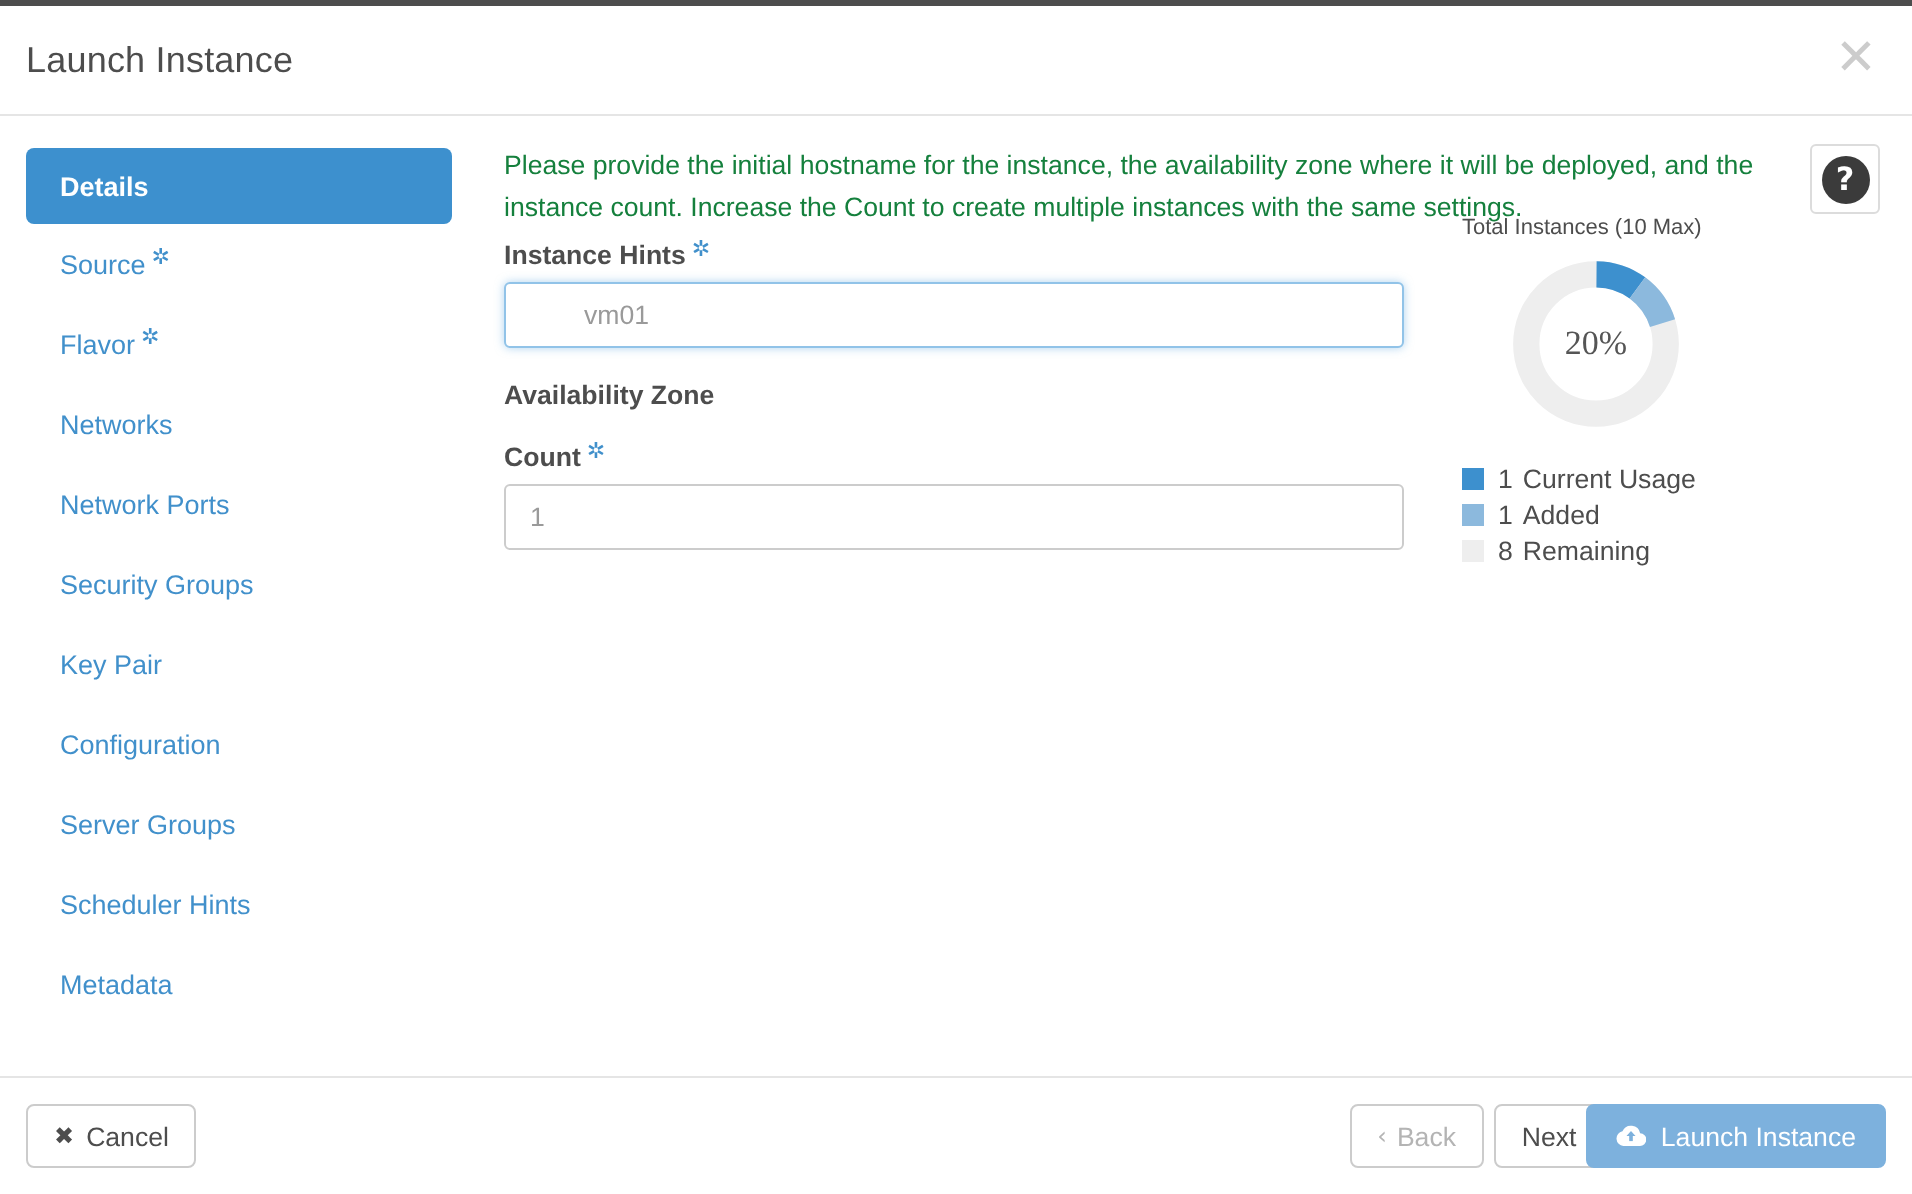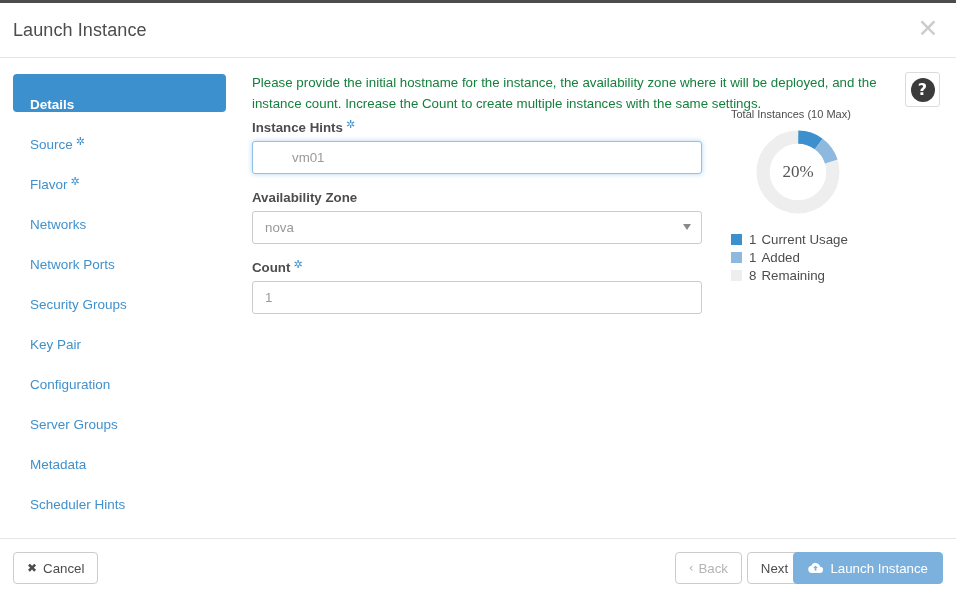--- a/index.html
+++ b/index.html
@@ -59,21 +59,21 @@
     left:0;top:0;
     width:240px;
     padding:16px 0 0 0;
     box-sizing:border-box;
   }
   .nav-item{
     position:relative;
     height:40px;
     margin:0 14px 0 13px;
     padding:0 0 0 17px;
-    display:flex;align-items:flex-end;
+    display:flex;align-items:center;
     font-size:13.5px;
     color:#4190cb;
     border-radius:4px;
     cursor:pointer;
     box-sizing:border-box;
   }
   .nav-item.active{
     background:#3d90ce;
     color:#ffffff;
     font-weight:700;
@@ -305,24 +305,24 @@
       <div class="nav-item">
         <span>Key Pair</span>
       </div>
       <div class="nav-item">
         <span>Configuration</span>
       </div>
       <div class="nav-item">
         <span>Server Groups</span>
       </div>
       <div class="nav-item">
+        <span>Scheduler Hints</span>
+      </div>
+      <div class="nav-item">
         <span>Metadata</span>
-      </div>
-      <div class="nav-item">
-        <span>Scheduler Hints</span>
       </div>
     </div>
 
     <div class="wizard-main">
 
       <p class="desc">Please provide the initial hostname for the instance, the availability zone where it will be deployed, and the instance count. Increase the Count to create multiple instances with the same settings.</p>
 
       <div class="help-icon-box">
         <span class="help-circle">?</span>
       </div>
@@ -333,24 +333,20 @@
           <label class="form-label">
             <span>Instance Hints</span><span class="req">✲</span>
           </label>
           <input class="form-control focused" type="text" placeholder="vm01" style="">
         </div>
 
         <div class="form-group">
           <label class="form-label">
             <span>Availability Zone</span>
           </label>
-          <div class="select-wrap">
-            <input class="form-control" type="text" readonly="" value="nova" style="">
-            <span class="select-caret"></span>
-          </div>
         </div>
 
         <div class="form-group">
           <label class="form-label">
             <span>Count</span><span class="req">✲</span>
           </label>
           <input class="form-control" type="text" placeholder="1" style="">
         </div>
 
       </div>

